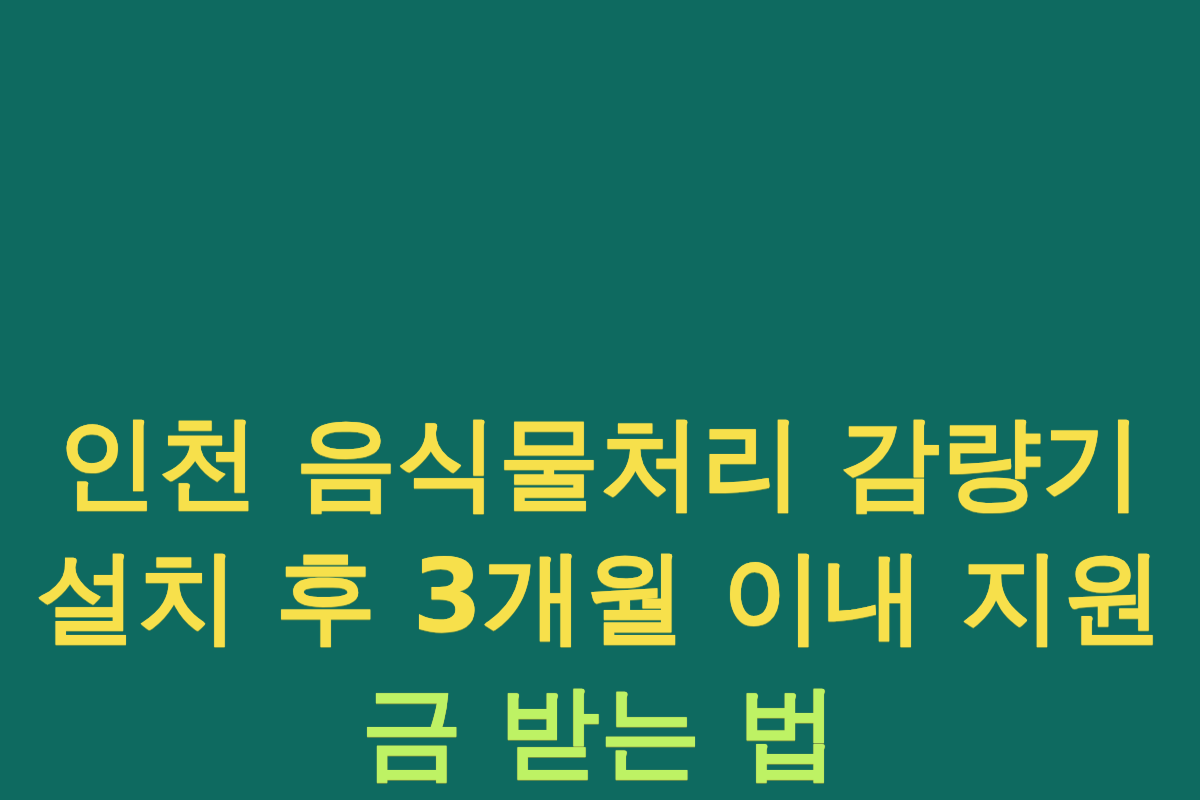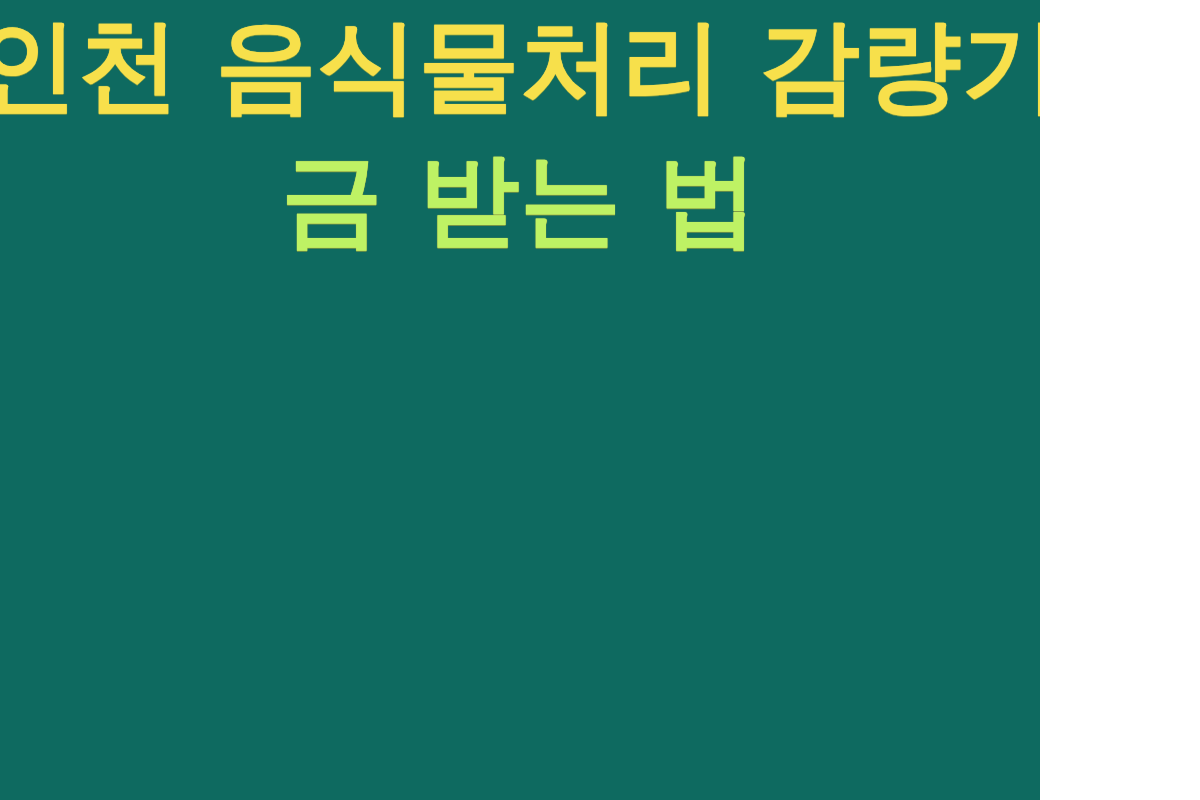--- a/index.html
+++ b/index.html
@@ -9,26 +9,26 @@
   }
   body {
     width: 1200px;
     height: 800px;
     overflow: hidden;
     font-family: "Liberation Sans", "DejaVu Sans", sans-serif;
   }
 
   #thumbnail-card {
     position: relative;
-    width: 1040px;
+    width: 1200px;
     height: 800px;
     box-sizing: border-box;
     background: #0E6A60;
     display: flex;
-    align-items: flex-start;
+    align-items: flex-end;
     justify-content: center;
     overflow: hidden;
   }
 
   #headline-block {
     width: 1080px;
     text-align: center;
     display: flex;
     flex-direction: column;
     align-items: center;
@@ -58,17 +58,18 @@
 </style>
 </head>
 <body>
 
 <div id="thumbnail-card" style="background: rgb(14, 106, 96);">
 
   <div id="headline-block">
 
     <span class="headline-line line-1" style="color: rgb(247, 224, 75);">인천 음식물처리 감량기</span>
 
+    <span class="headline-line line-2" style="color: rgb(247, 224, 75);">설치 후 3개월 이내 지원</span>
 
     <span class="headline-line line-3" style="color: #bef264;">금 받는 법</span>
 
   </div>
 </div>
 
 </body></html>

